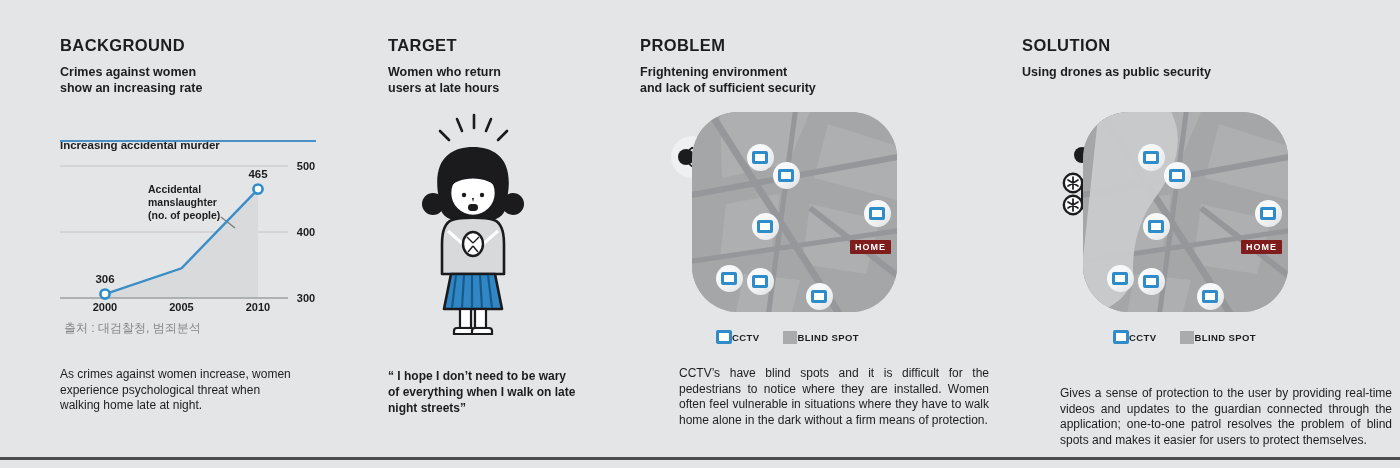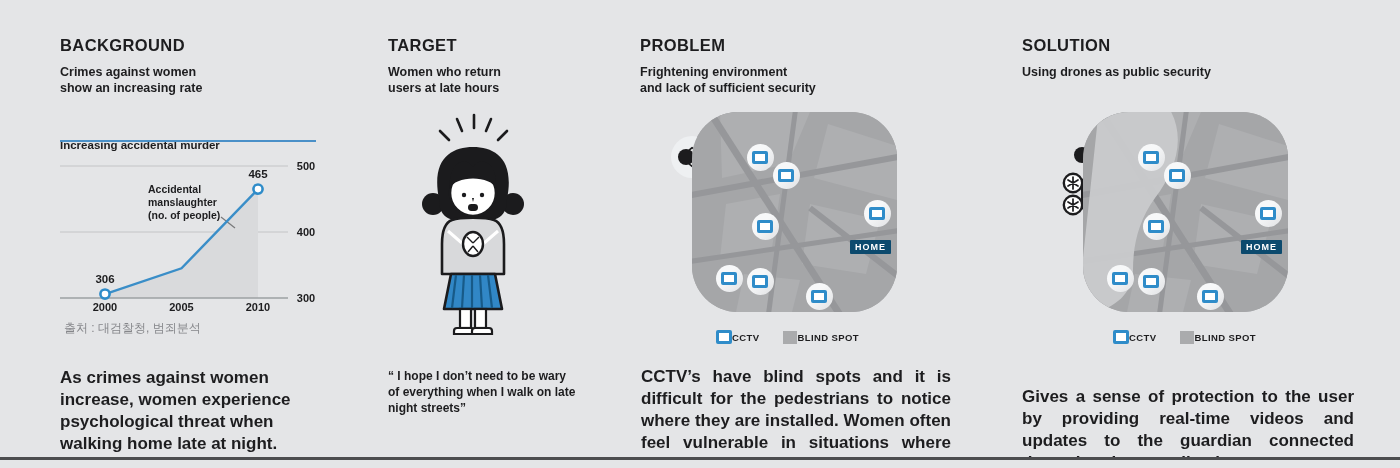--- a/index.html
+++ b/index.html
@@ -1,39 +1,39 @@
 <!DOCTYPE html>
 <html><head>
 <meta charset="utf-8">
 <style>
   html,body{margin:0;padding:0;background:#e4e5e7;}
   .canvas{position:relative;width:1400px;height:460px;background:#e4e5e7;overflow:hidden;
           font-family:"Liberation Sans",sans-serif;color:#1d1d1f;}
   .abs{position:absolute;}
   .sec-title{font-size:16.5px;font-weight:700;letter-spacing:.4px;line-height:1;}
   .sec-sub{font-size:12.5px;font-weight:700;line-height:1.3;white-space:pre-line;}
-  .desc{font-size:17px;font-weight:700;line-height:1.3;}
-  .desc.just{text-align:justify;text-align-last:left;}
+  .desc{font-size:12px;font-weight:400;line-height:1.3;}
+  .desc.just{text-align:justify;text-align-last:left;margin-left:38px;}
   .quote{font-size:12px;font-weight:700;line-height:1.35;white-space:pre-line;}
 
   
   .chart{width:258px;}
   .chart-title{font-size:11.5px;font-weight:700;margin-top:20px;}
   .chart-underline{position:absolute;left:0;top:21px;width:256px;height:2px;background:#4a90c8;}
   #chart-svg{position:absolute;left:0;top:26px;}
   .chart-source{position:absolute;left:4px;top:201px;font-size:12px;color:#85868a;}
   .tick{font:700 11px "Liberation Sans",sans-serif;fill:#1d1d1f;}
   .plabel{font:700 11.5px "Liberation Sans",sans-serif;fill:#1d1d1f;}
   .ann{font:700 10.5px "Liberation Sans",sans-serif;fill:#1d1d1f;}
 
   
   .map{position:absolute;width:205px;height:200px;border-radius:46px;overflow:hidden;background:#a5a6a8;}
   .map svg.streets{position:absolute;left:0;top:0;z-index:1;}
   .map.no-wedge .wedge{display:none;}
-  .home-badge{position:absolute;left:158px;top:128px;z-index:2;background:#0c4a6e;color:#fff;
+  .home-badge{position:absolute;left:158px;top:128px;z-index:2;background:#7f1d1d;color:#fff;
               font-size:9px;font-weight:700;letter-spacing:1px;padding:2px 5px;border-radius:1px;}
   .cctv-layer{position:absolute;inset:0;z-index:3;}
   .cam-circle{position:absolute;width:27px;height:27px;border-radius:50%;
               background:linear-gradient(315deg,#e7e8ea 18%,#f7f8f9 60%);
               display:flex;align-items:center;justify-content:center;}
   .cam-icon{display:block;width:10px;height:7px;background:#fff;border:3px solid #2f8cc9;border-radius:2px;}
   .notch{position:absolute;width:42px;height:42px;border-radius:50%;background:#eef0f2;}
 
   
   .legend{position:absolute;display:flex;align-items:center;gap:24px;}

